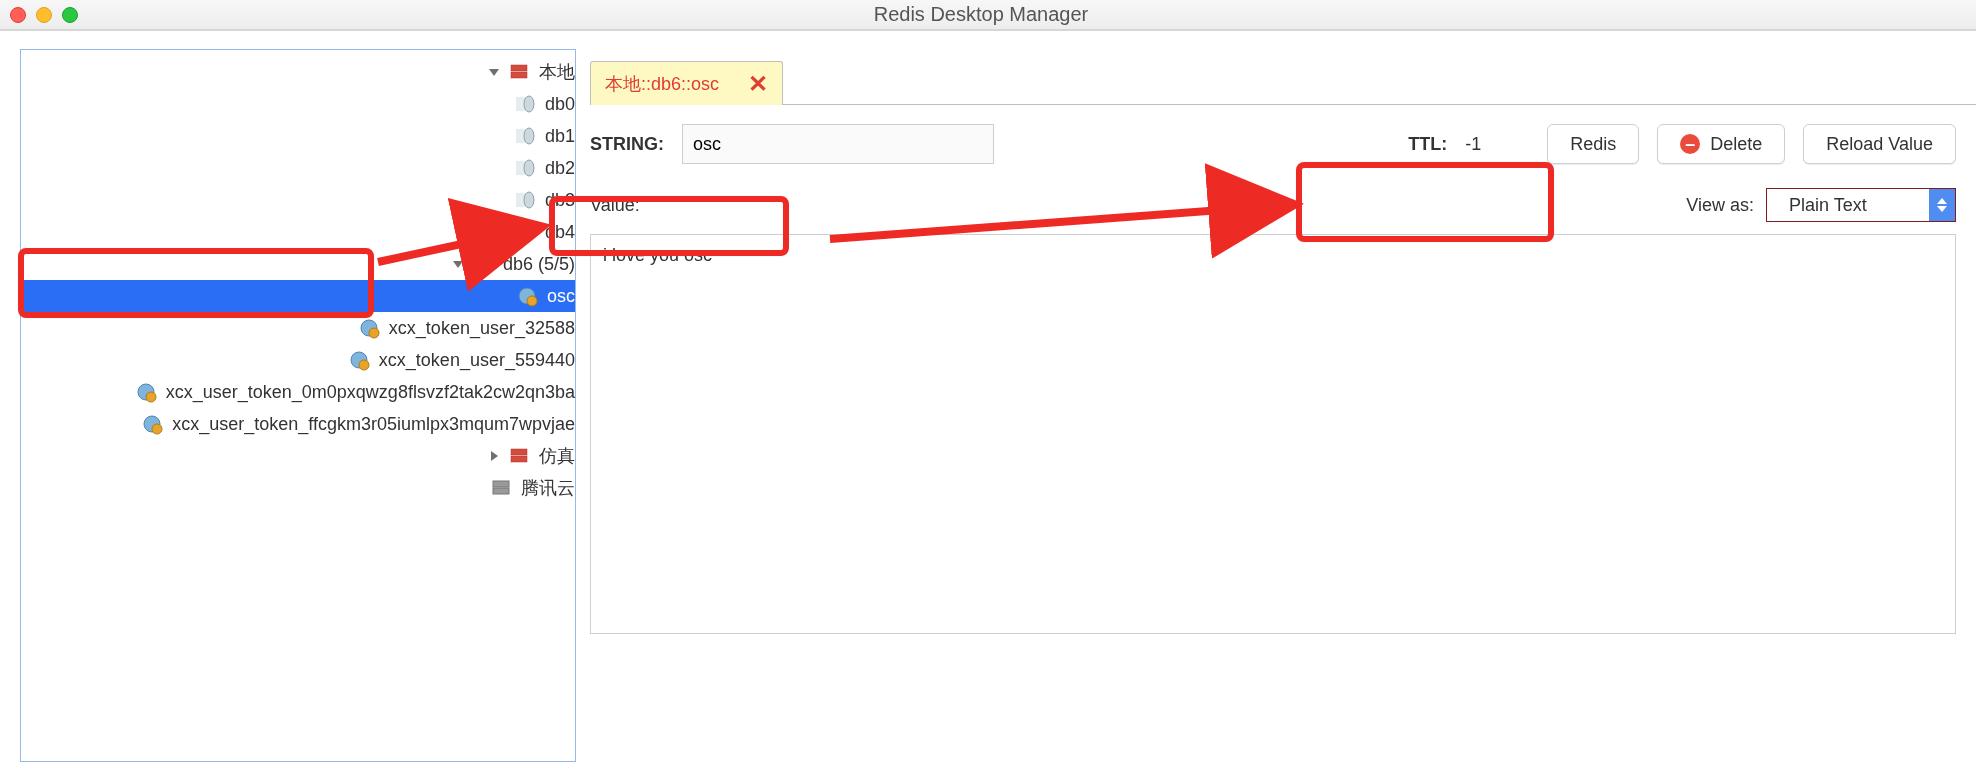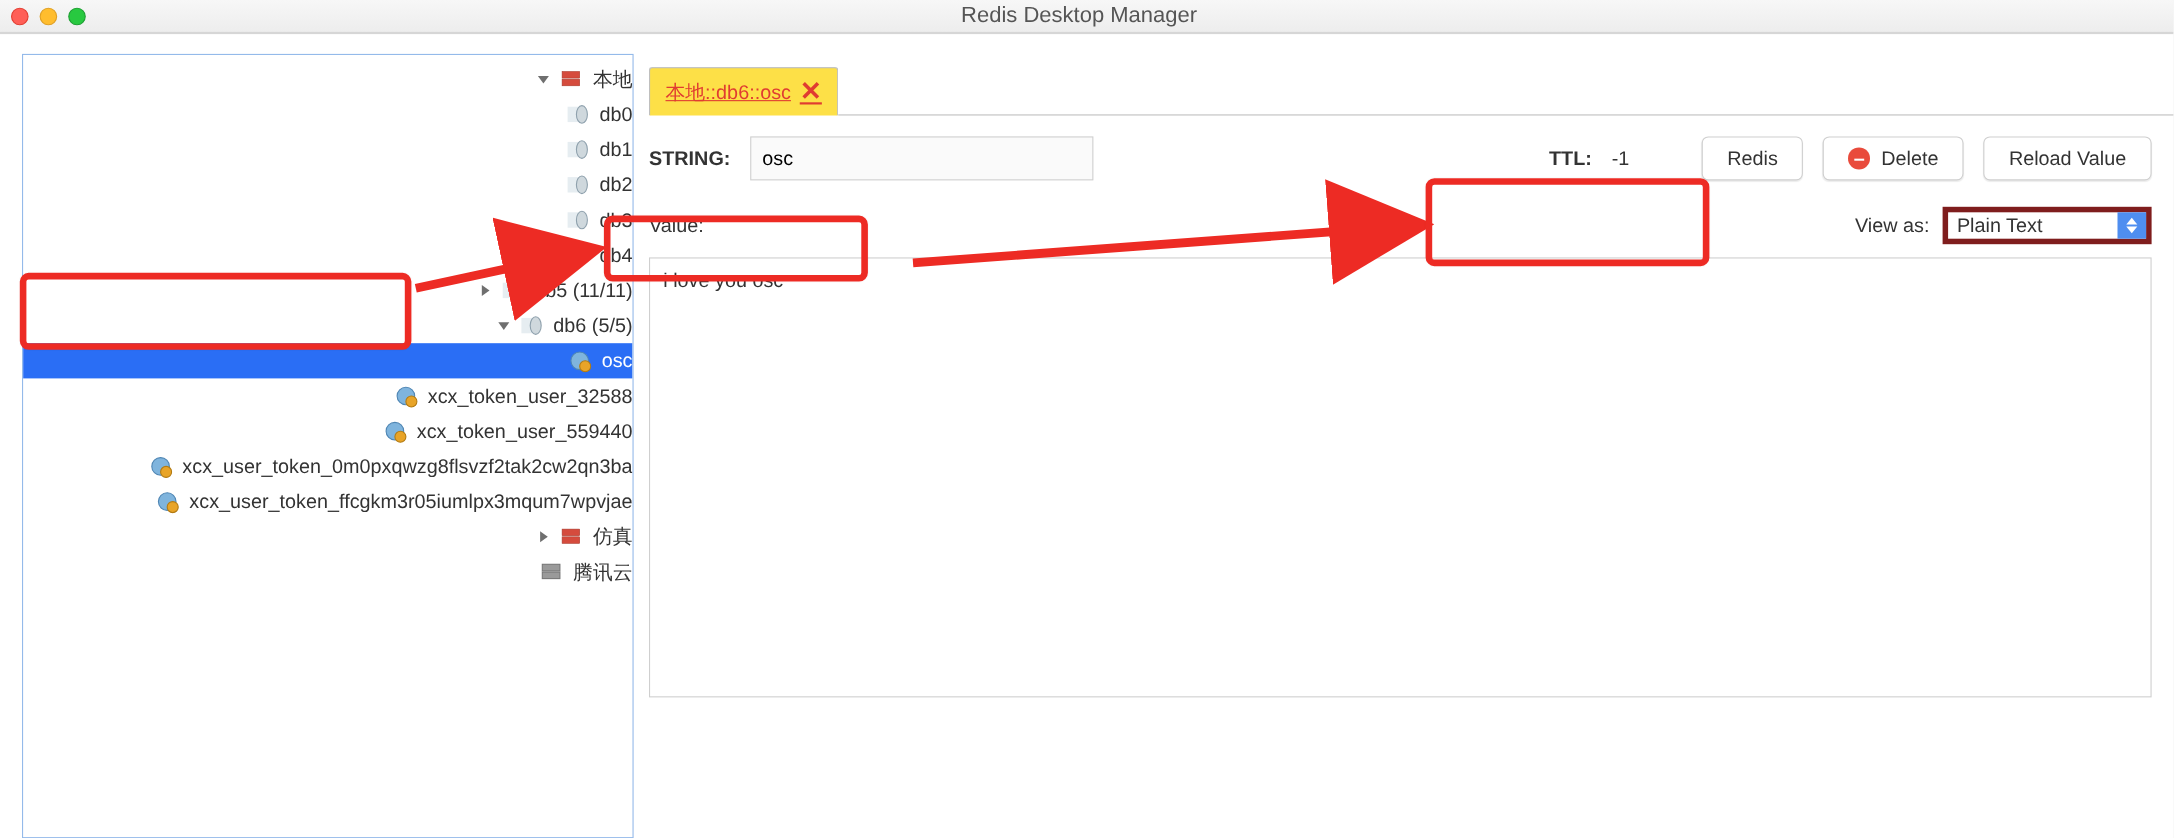--- a/index.html
+++ b/index.html
@@ -85,26 +85,25 @@
 
   
   .main { flex:1; padding: 30px 0 0 14px; position:relative; }
   
   .tabbar { display:flex; height:44px; }
   .tab {
     border:1px solid #bfbfbf;
     border-bottom:none;
     height:44px;
     padding: 0 14px;
-    display:flex; align-items:center; gap:8px;
-    background:#fde047;
+    display:flex; align-items:center; gap:29px;
+    background:#fef9c3;
     border-top-left-radius:3px;border-top-right-radius:3px;
     color:#e03c31;
     font-size:18px;
-    text-decoration:underline;
   }
   .tab .x {
     color:#e03c31;font-weight:bold;font-size:24px;cursor:pointer;
   }
   .tabspace{flex:1;border-bottom:1px solid #bfbfbf;}
 
   .panel { border-top:1px solid transparent; padding-top:18px; padding-right:20px;}
 
   .row-top{
     display:flex; align-items:center; gap:18px;
@@ -123,21 +122,21 @@
   .btn.delete .minus{
     width:20px;height:20px;border-radius:50%;background:#e94b3c;color:#fff;
     display:inline-flex;align-items:center;justify-content:center;margin-right:10px;font-weight:bold;
   }
 
   .row-mid{
     display:flex;align-items:center;justify-content:space-between;margin-top:24px;text-align:right;
   }
   .viewas{ display:flex; align-items:center; gap:12px; }
   .select{
-    position:relative;width:190px;height:34px;border:5px solid #7f1d1d;background:#fff;display:flex;align-items:center;padding:0 8px;cursor:pointer;
+    position:relative;width:190px;height:34px;border:1px solid #7f1d1d;background:#fff;display:flex;align-items:center;padding:0 22px;cursor:pointer;
   }
   .select .chev{
     position:absolute;right:0;top:0;bottom:0;width:26px;background:#4f8ef0;
     display:flex;flex-direction:column;align-items:center;justify-content:center;gap:2px;
   }
   .select .chev span{width:0;height:0;border-left:5px solid transparent;border-right:5px solid transparent;}
   .select .chev .up{border-bottom:6px solid #fff;}
   .select .chev .down{border-top:6px solid #fff;}
 
   .valuebox{
@@ -228,35 +227,20 @@
         <span class="ind l2"></span>
         <span class="icon db-icon">
           <svg width="22" height="22">
               <rect class="front" x="2" y="4" width="10" height="14"></rect>
               <ellipse class="cyl" cx="15" cy="11" rx="5" ry="8"></ellipse>
             </svg>
         </span>
         <span class="label">db4</span>
       </div>
 
-      <div class="row">
-        <span class="ind l1"></span>
-        <span class="arrow">
-          <svg width="14" height="14">
-              <polygon points="4,2 11,7 4,12" fill="#6f6f6f"></polygon>
-            </svg>
-        </span>
-        <span class="icon db-icon">
-          <svg width="22" height="22">
-              <rect class="front" x="2" y="4" width="10" height="14"></rect>
-              <ellipse class="cyl" cx="15" cy="11" rx="5" ry="8"></ellipse>
-            </svg>
-        </span>
-        <span class="label">db5 (11/11)</span>
-      </div>
 
       <div class="row">
         <span class="ind l1"></span>
         <span class="arrow">
           <svg width="14" height="14">
               <polygon points="2,4 12,4 7,11" fill="#6f6f6f"></polygon>
             </svg>
         </span>
         <span class="icon db-icon">
           <svg width="22" height="22">

